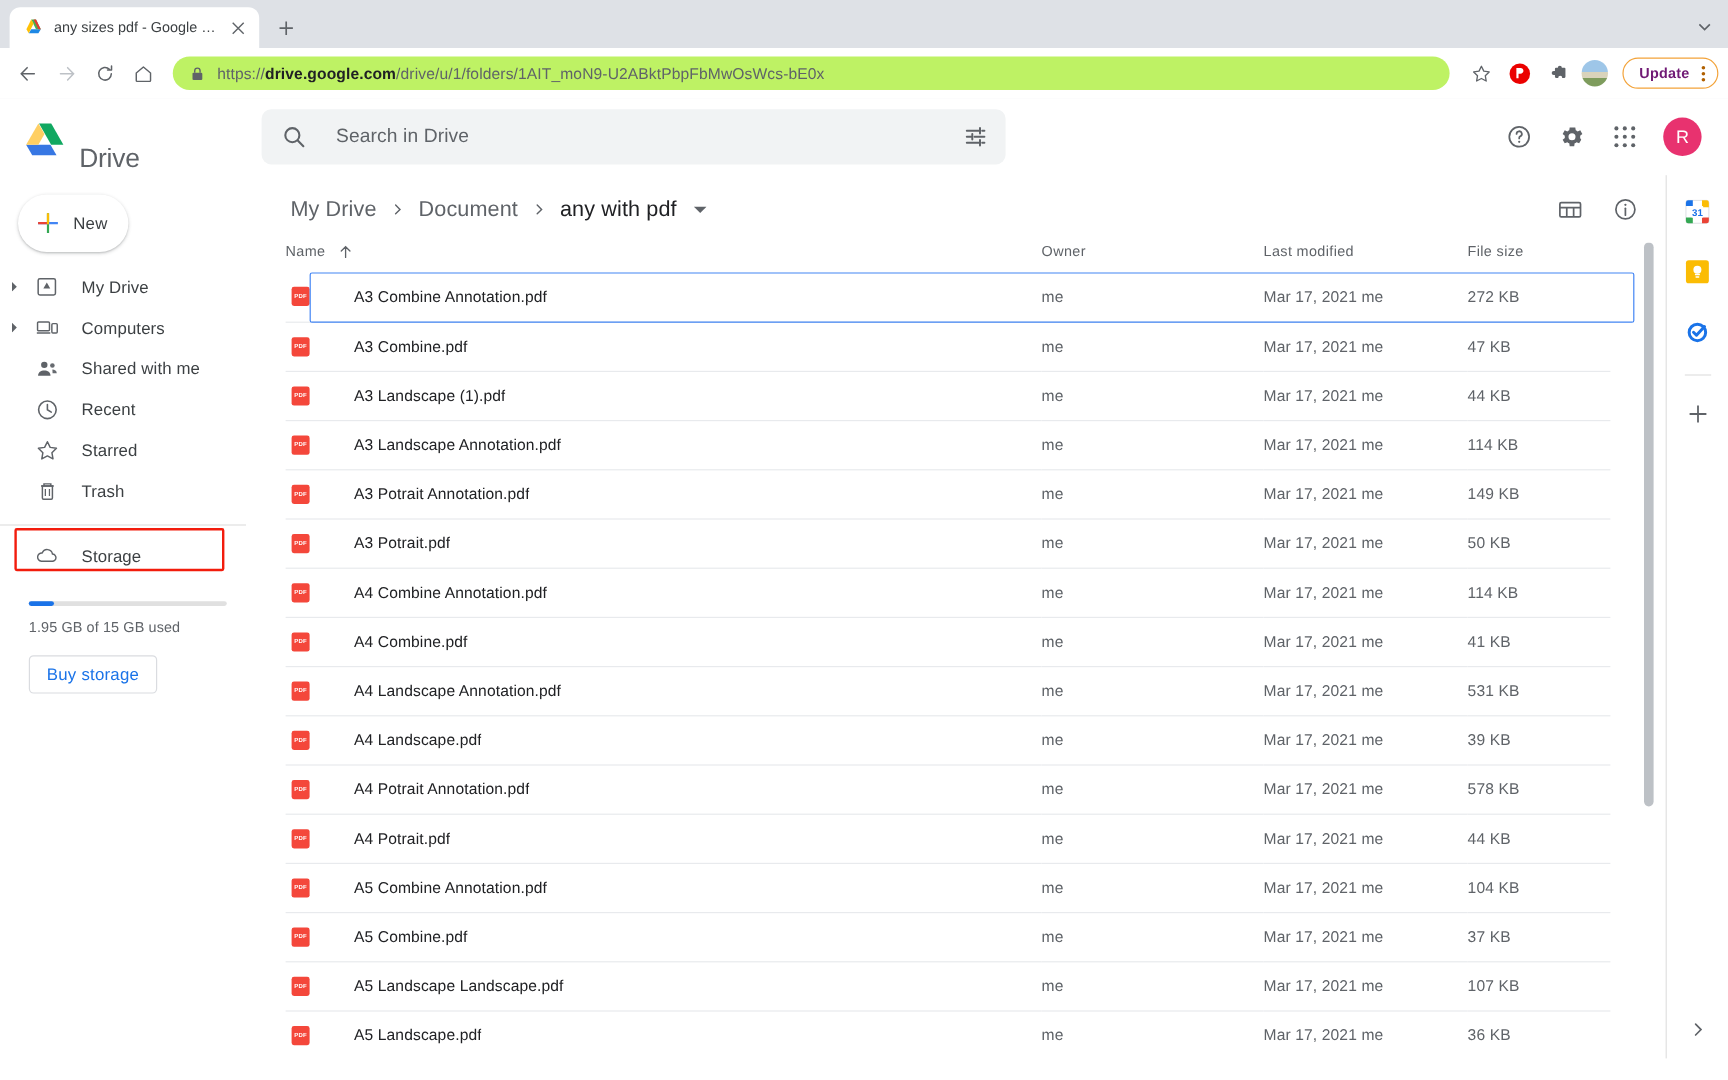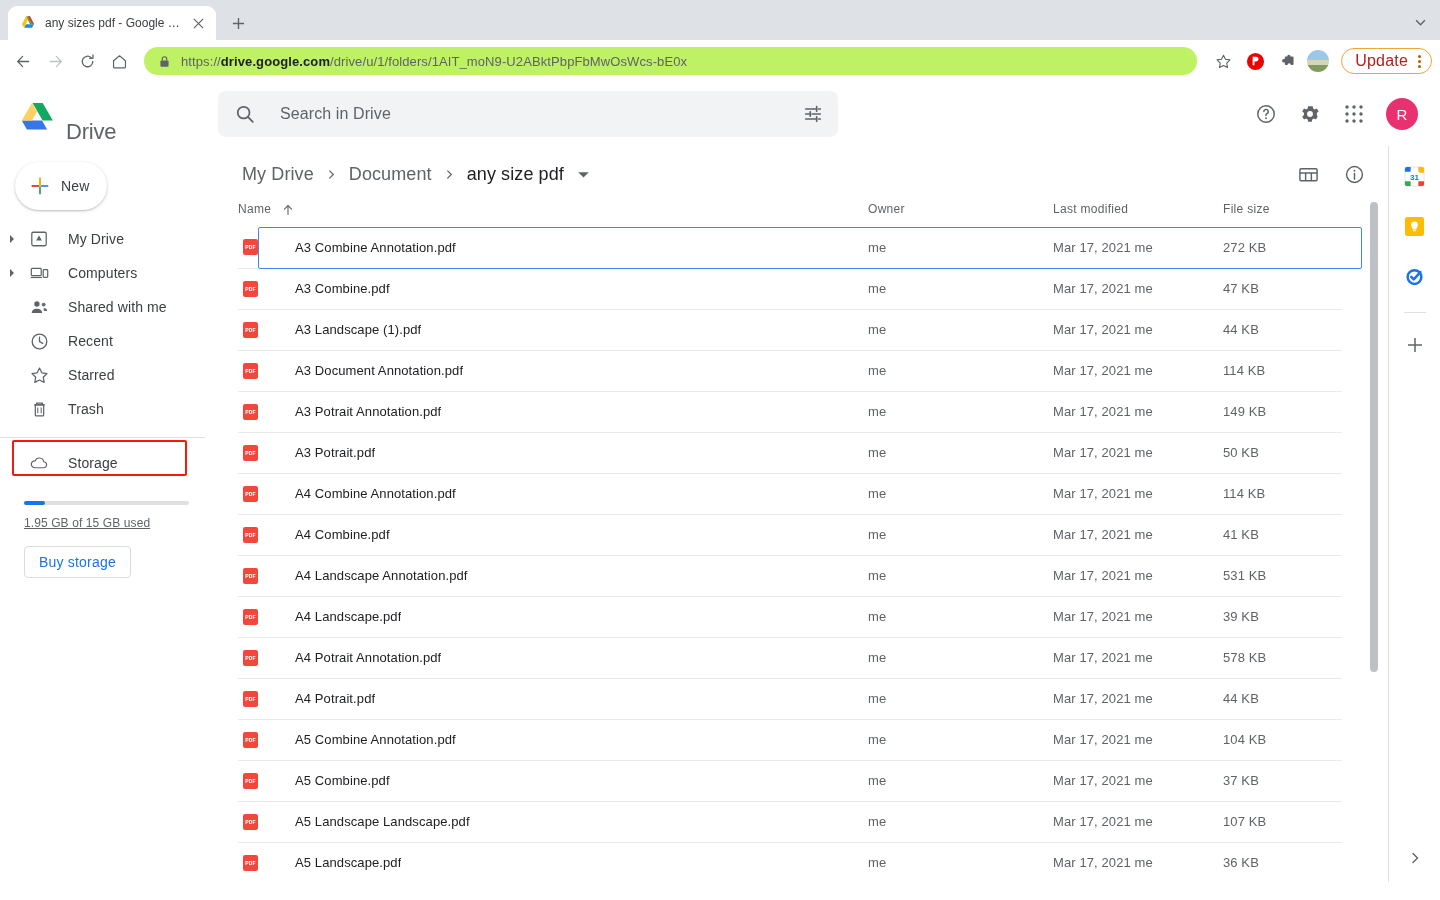--- a/index.html
+++ b/index.html
@@ -76,21 +76,21 @@
   .avatar-img {
     width: 22px; height: 22px; border-radius: 50%;
     background: linear-gradient(#9ec6e8 0 45%, #d9d3bb 45% 70%, #7e9c5d 70% 100%);
     flex: none; margin: 0 4px;
   }
   .update-btn {
     height: 26px; border: 1px solid #f3a33a; border-radius: 13px;
     display: flex; align-items: center; gap: 6px;
     padding: 0 6px 0 13px; margin-left: 6px; flex: none;
   }
-  .update-label { font-size: 16px; color: #b91c1c; letter-spacing: .2px; }
+  .update-label { font-size: 12px; color: #701a75; letter-spacing: .2px; font-weight: bold; }
   .kebab { display:flex; flex-direction: column; gap: 2px; padding: 0 4px; }
   .kebab span { width: 3px; height: 3px; border-radius: 50%; background: #b06000; }
 
   
   .drive-header {
     height: 64px; display: flex; align-items: center;
     background: #fff;
   }
   .brand { width: 218px; display: flex; align-items: center; gap: 11px; padding-left: 19px; }
   .brand-text { font-size: 22px; color: #5f6368; letter-spacing: -.2px; margin-top: 36px; }
@@ -151,21 +151,21 @@
   .storage-row-wrap { position: relative; }
   .highlight-box {
     position: absolute; left: 12px; top: -6px; width: 175px; height: 36px;
     border: 2px solid #f21c0d; border-radius: 2px; pointer-events: none;
   }
   .storage-meter {
     width: 165px; height: 4px; background: #e0e0e0; border-radius: 2px;
     margin: 21px 0 0 24px;
   }
   .storage-meter-fill { height: 4px; border-radius: 2px; }
-  .storage-text { font-size: 12px; color: #5f6368; margin: 11px 0 0 24px; letter-spacing: .1px; text-decoration: underline; }
+  .storage-text { font-size: 12px; color: #5f6368; margin: 11px 0 0 24px; letter-spacing: .1px; }
   .buy-storage {
     margin: 16px 0 0 24px; height: 32px; padding: 0 14px;
     border: 1px solid #dadce0; border-radius: 4px; background: #fff;
     display: inline-flex; align-items: center;
     font-family: inherit; font-size: 14px; color: #1a73e8; letter-spacing: .2px;
   }
 
   
   .main { flex: 1; display: flex; flex-direction: column; min-width: 0; position: relative; }
   .main-top { height: 56px; display: flex; align-items: center; padding: 0 14px 0 20px; }
@@ -501,21 +501,21 @@
           <svg width="11" height="11" viewBox="0 0 12 12">
               <path d="M4 2l4 4-4 4" stroke="currentColor" stroke-width="1.3" fill="none" stroke-linecap="round"></path>
             </svg>
         </span>
         <span class="crumb">Document</span>
         <span class="crumb-sep">
           <svg width="11" height="11" viewBox="0 0 12 12">
               <path d="M4 2l4 4-4 4" stroke="currentColor" stroke-width="1.3" fill="none" stroke-linecap="round"></path>
             </svg>
         </span>
-        <span class="crumb current">any size pdf</span>
+        <span class="crumb current">any with pdf</span>
         <span class="crumb-caret">
           <svg width="11" height="7" viewBox="0 0 12 8" fill="currentColor">
               <path d="M0 1.5h12L6 7.5z"></path>
             </svg>
         </span>
       </div>
       <div class="main-top-right">
         <div class="top-icon-btn">
           <svg width="21" height="21" viewBox="0 0 22 22">
             <rect x="2" y="5" width="18" height="12.5" rx="1.2" stroke="currentColor" stroke-width="1.5" fill="none"></rect>
@@ -581,21 +581,21 @@
                 </span>
               </td>
               <td>me</td>
               <td>Mar 17, 2021 me</td>
               <td>44 KB</td>
             </tr>
             <tr>
               <td>
                 <span class="cell-name">
                   <span class="pdf-icon">PDF</span>
-                  <span class="file-name">A3 Document Annotation.pdf</span>
+                  <span class="file-name">A3 Landscape Annotation.pdf</span>
                 </span>
               </td>
               <td>me</td>
               <td>Mar 17, 2021 me</td>
               <td>114 KB</td>
             </tr>
             <tr>
               <td>
                 <span class="cell-name">
                   <span class="pdf-icon">PDF</span>

